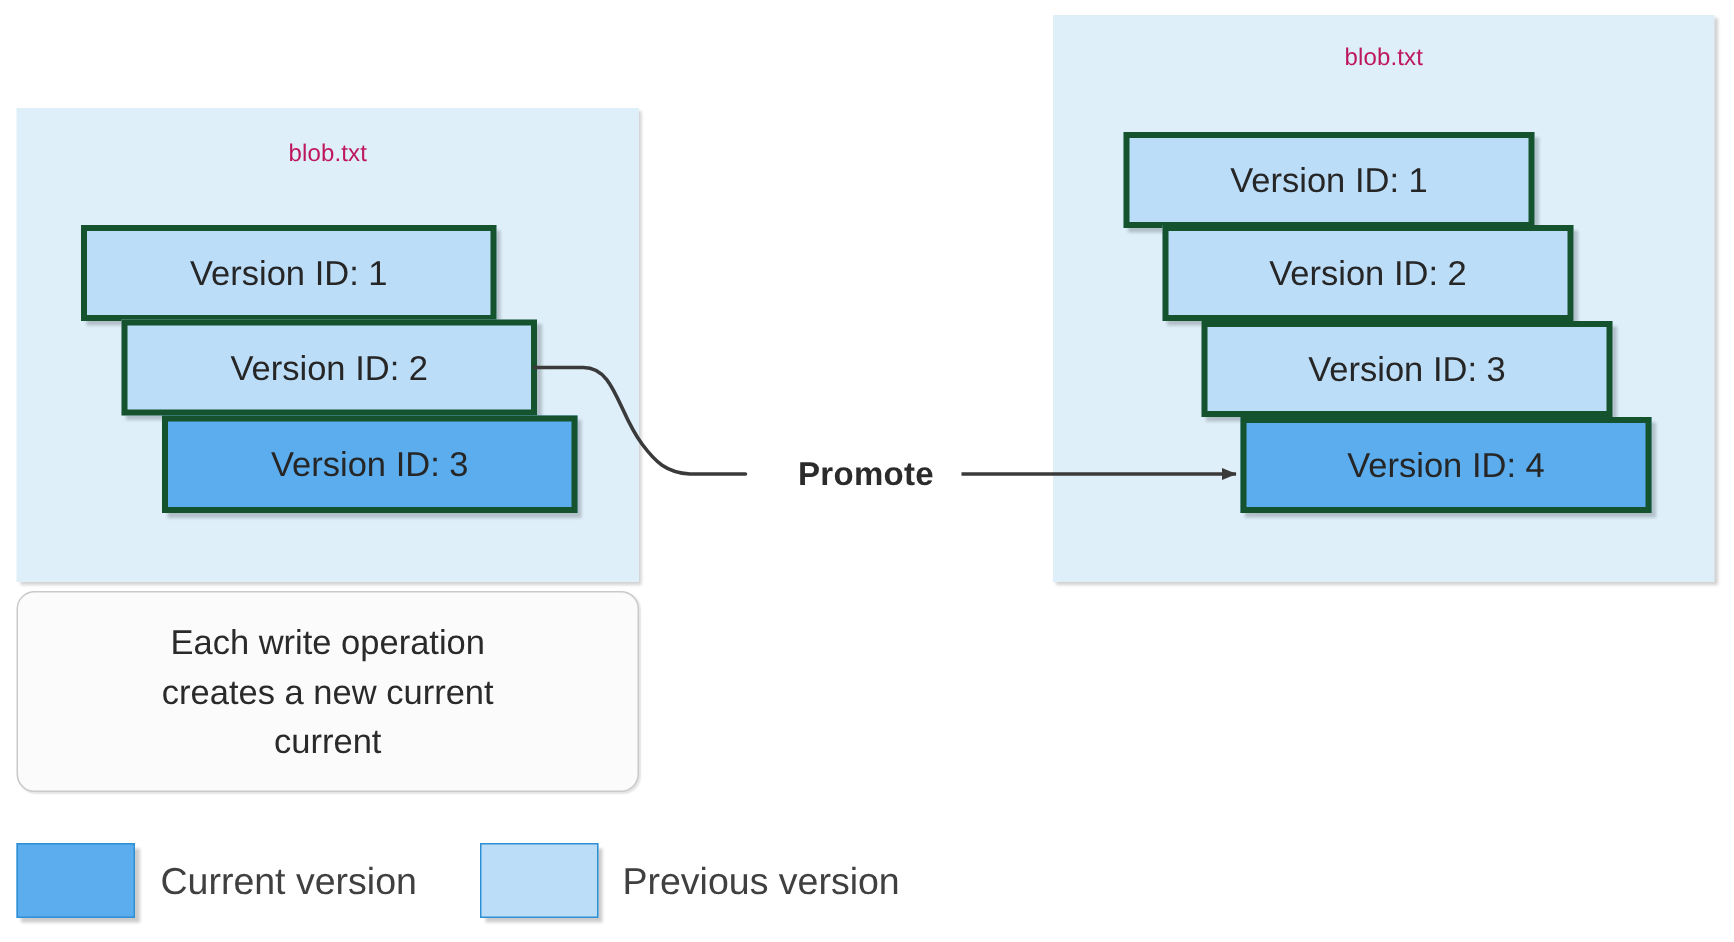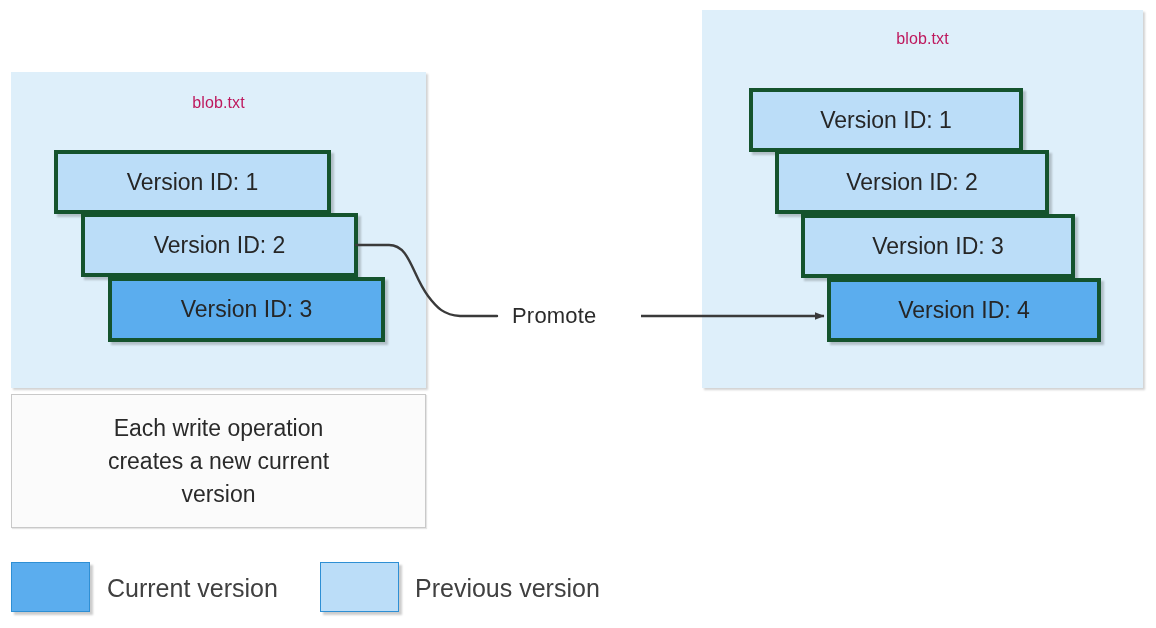--- a/index.html
+++ b/index.html
@@ -77,24 +77,25 @@
     left: 0; top: 0;
     width: 1156px;
     height: 628px;
     pointer-events: none;
   }
 
   
   .promote-label {
     position: absolute;
     font-size: 22px;
-    font-weight: normal;
+    font-weight: bold;
     color: #2b2b2b;
     white-space: nowrap;
     letter-spacing: 0.2px;
+    margin-left: 20px;
   }
 
   
   .legend-swatch {
     position: absolute;
     box-sizing: border-box;
     border: 1px solid #2e8fd4;
     box-shadow: 3px 3px 2px rgba(0,0,0,0.20);
   }
   .legend-swatch.current  { background: #5badee; }
@@ -118,25 +119,25 @@
   <div class="vbox previous" style="left:54px; top:150px; width:277px; height:64px;">
     <span>Version ID: 1</span>
   </div>
   <div class="vbox previous" style="left:81px; top:213px; width:277px; height:64px;">
     <span>Version ID: 2</span>
   </div>
   <div class="vbox current" style="left:108px; top:277px; width:277px; height:65px;">
     <span>Version ID: 3</span>
   </div>
 
-  <div class="caption" style="left:11px; top:394px; width:415px; height:134px;">
+  <div class="caption" style="left:11px; top:394px; width:415px; height:134px;border-radius:12px;">
     <span>
       <i style="font-style:normal; display:block;">Each write operation</i>
       <i style="font-style:normal; display:block;">creates a new current</i>
-      <i style="font-style:normal; display:block;">version</i>
+      <i style="font-style:normal; display:block;">current</i>
     </span>
   </div>
 
   <div class="panel" style="left:702px; top:10px; width:441px; height:378px;">
     <div class="panel-title" style="top:20px;">blob.txt</div>
   </div>
 
   <div class="vbox previous" style="left:749px; top:88px; width:274px; height:64px;">
     <span>Version ID: 1</span>
   </div>

